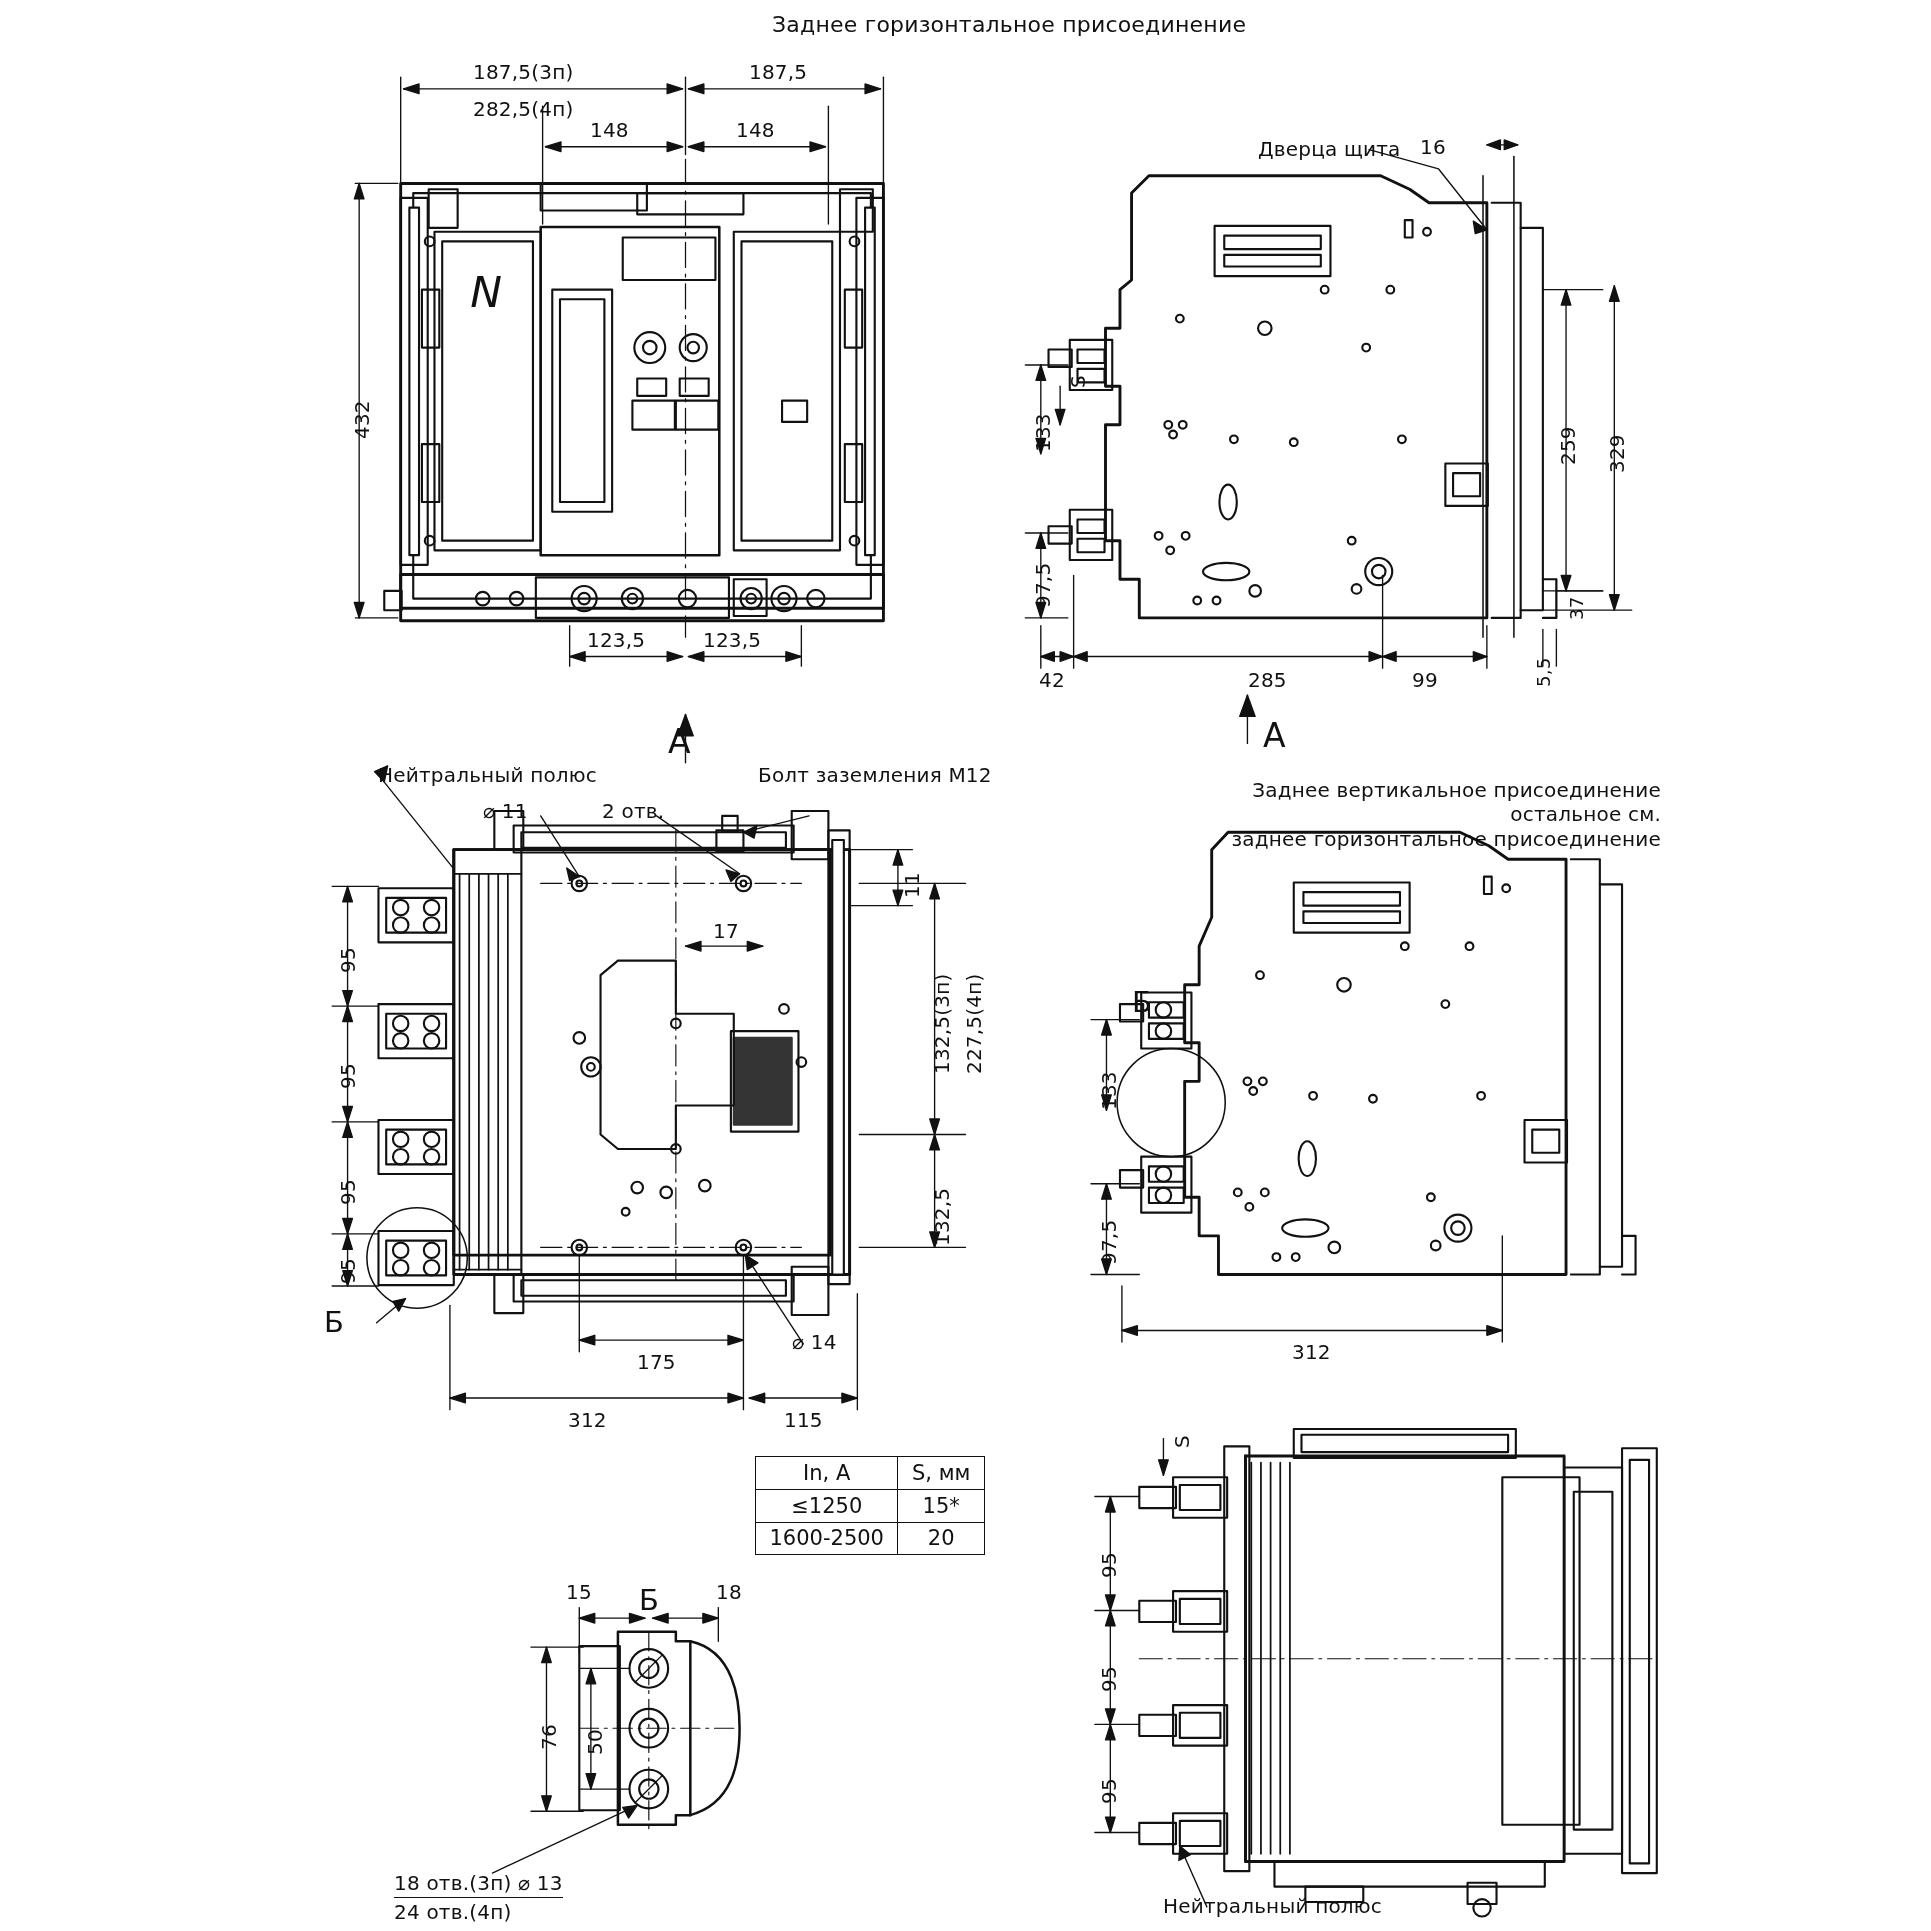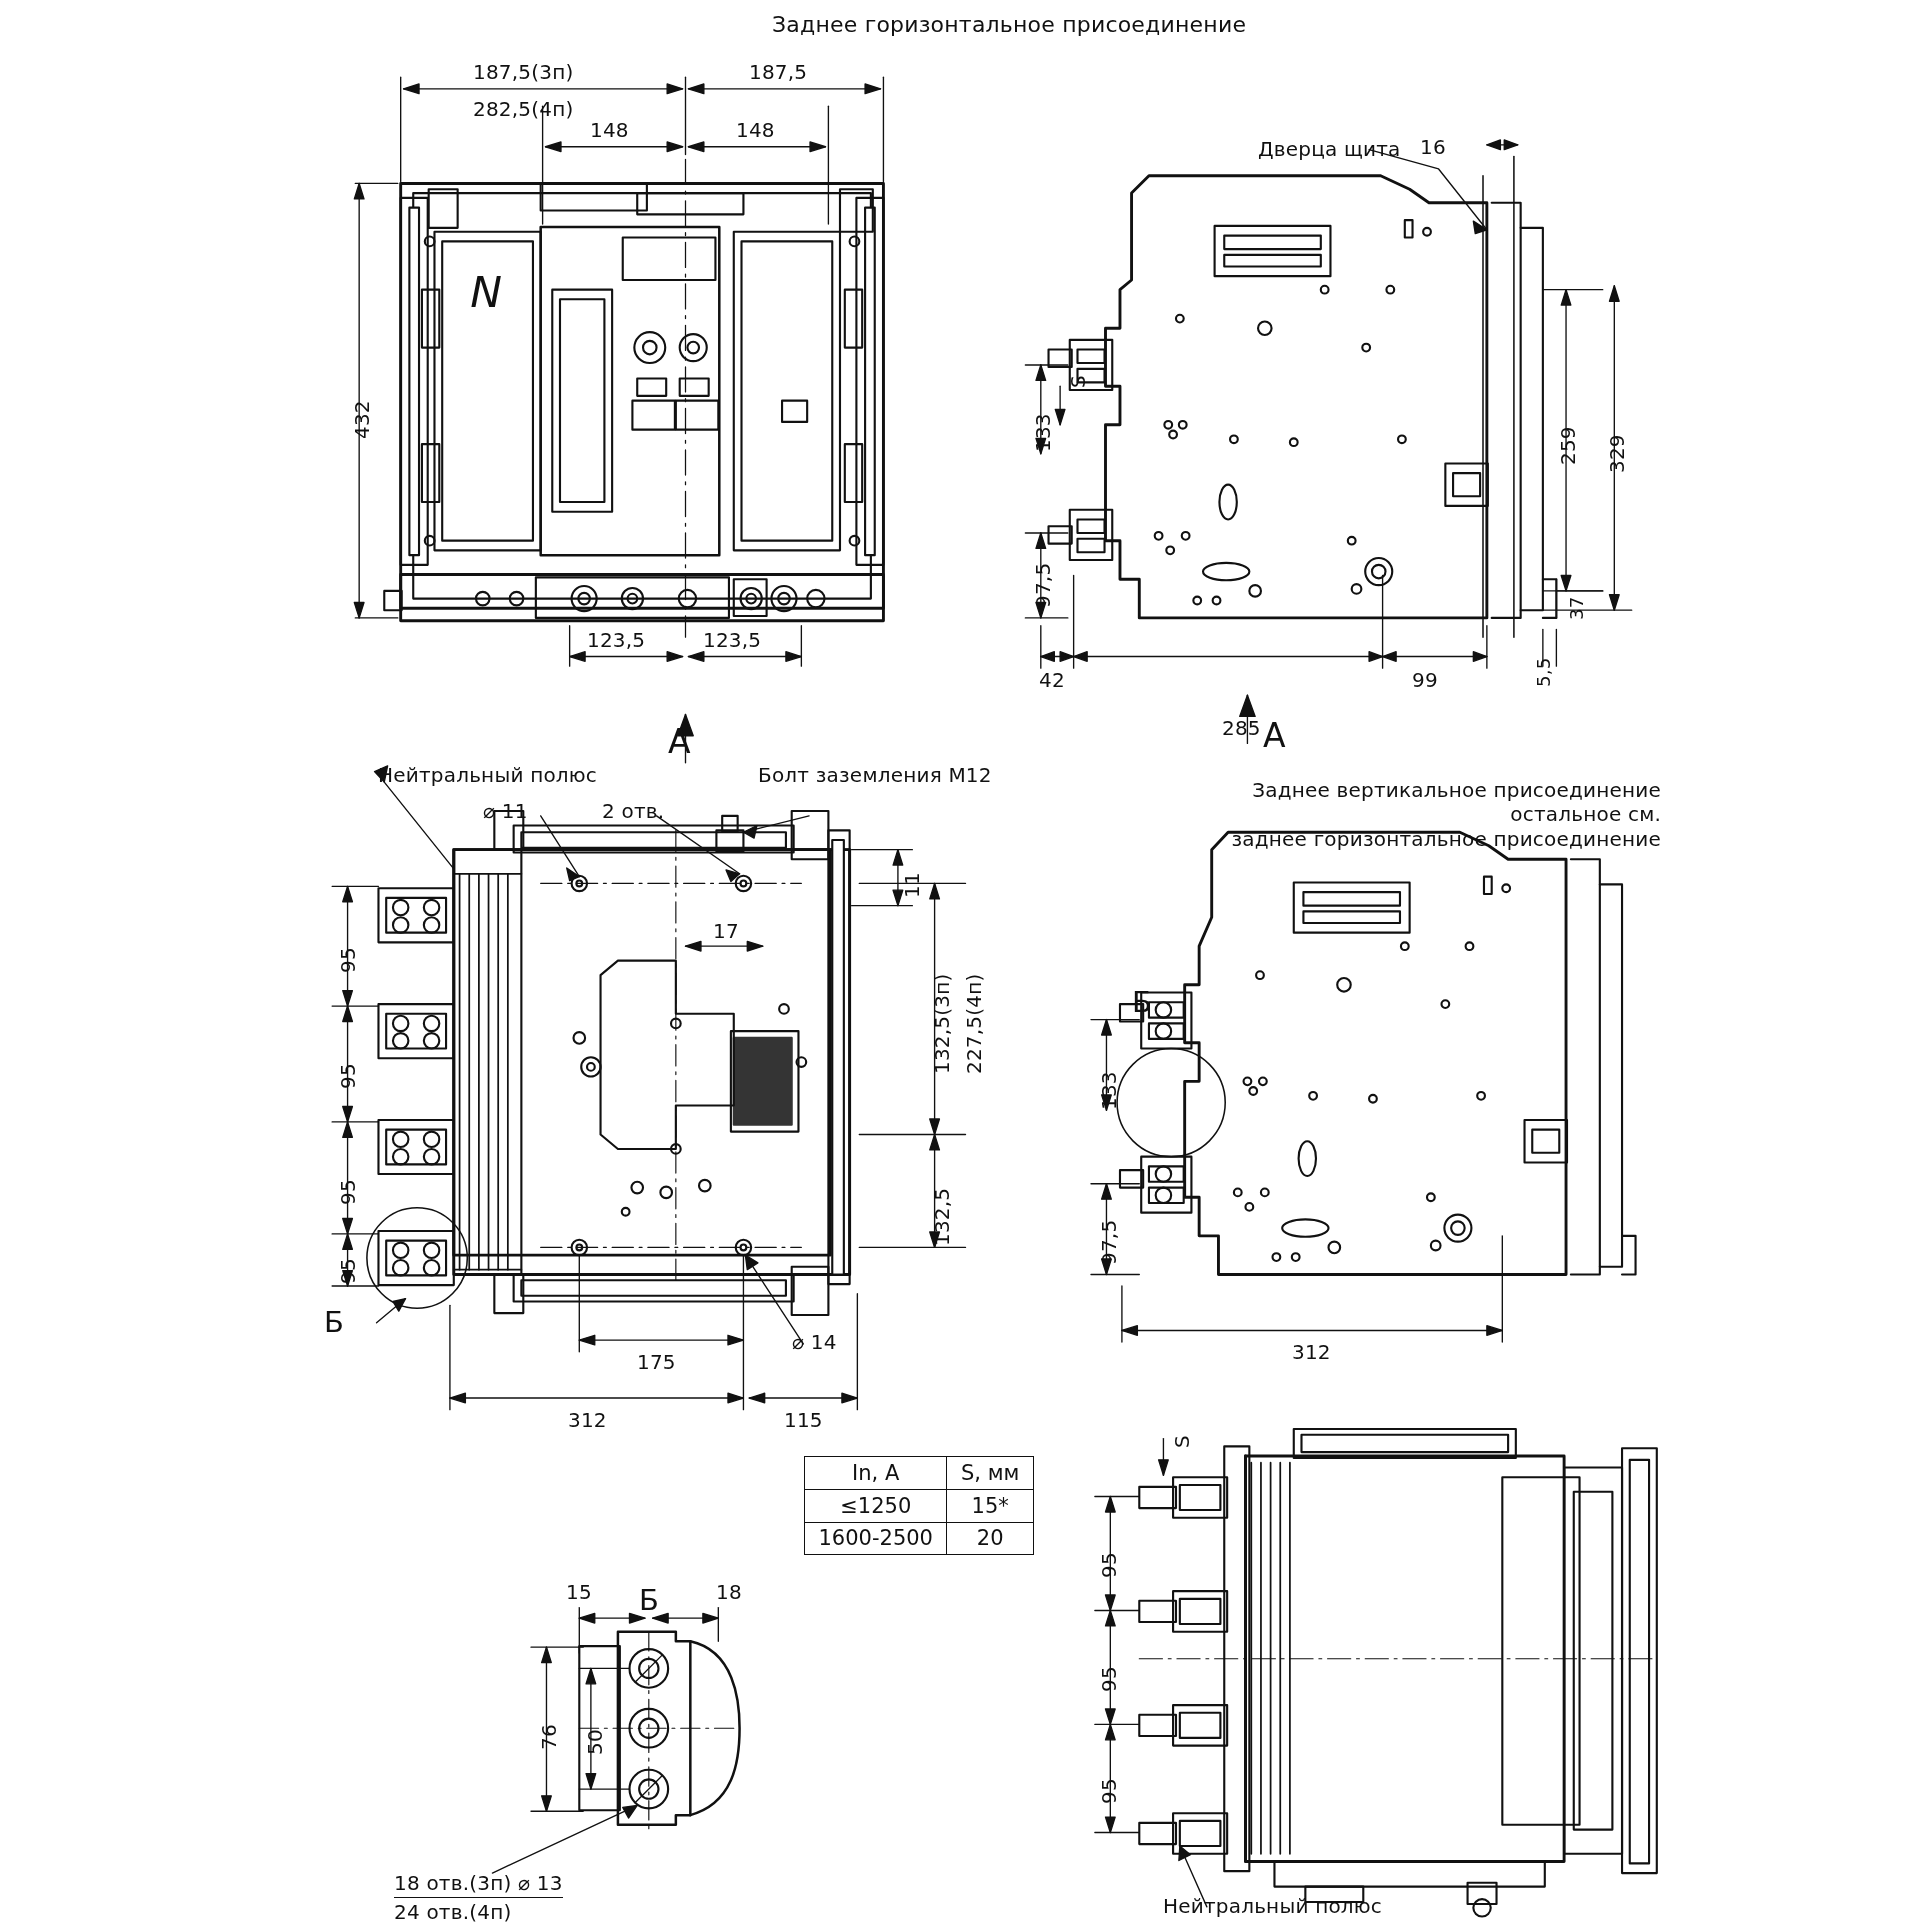--- a/index.html
+++ b/index.html
@@ -594,21 +594,21 @@
 
 <div class="lbl" style="left:1258px;top:137px;">Дверца щита</div>
 <div class="lbl" style="left:1420px;top:135px;">16</div>
 <div class="lbl rot90" style="left:1556px;top:465px;">259</div>
 <div class="lbl rot90" style="left:1605px;top:473px;">329</div>
 <div class="lbl rot90" style="left:1031px;top:452px;">133</div>
 <div class="lbl rot90" style="left:1031px;top:608px;">97,5</div>
 <div class="lbl rot90" style="left:1566px;top:620px;font-size:18.3px;">37</div>
 <div class="lbl rot90" style="left:1533px;top:687px;font-size:18.3px;">5,5</div>
 <div class="lbl" style="left:1039px;top:668px;">42</div>
-<div class="lbl" style="left:1222px;top:668px;margin-top:48px;">285</div>
+<div class="lbl" style="left:1248px;top:668px;">285</div>
 <div class="lbl" style="left:1412px;top:668px;">99</div>
 <div class="lbl rot90" style="left:1066px;top:388px;">S</div>
 <div class="lbl big" style="left:1263px;top:716px;font-size:33px;">А</div>
 
 <div class="lbl ctr" style="left:1120px;top:778px;width:541px;line-height:1.22;">
   <span>Заднее вертикальное присоединение</span><br>
   <span>остальное см.</span><br>
   <span>заднее горизонтальное присоединение</span>
 </div>
 
@@ -643,21 +643,21 @@
 <div class="lbl" style="left:1163px;top:1894px;">Нейтральный полюс</div>
 
 <div class="lbl big" style="left:639px;top:1583px;font-size:29px;">Б</div>
 <div class="lbl" style="left:566px;top:1580px;">15</div>
 <div class="lbl" style="left:716px;top:1580px;">18</div>
 <div class="lbl rot90" style="left:537px;top:1750px;">76</div>
 <div class="lbl rot90" style="left:583px;top:1755px;">50</div>
 <div class="lbl under" style="left:394px;top:1871px;padding-bottom:1.9px;">18 отв.(3п) ⌀ 13</div>
 <div class="lbl" style="left:394px;top:1900px;">24 отв.(4п)</div>
 
-<table class="tbl" style="left:804px;top:1456px;">
+<table class="tbl" style="left:755px;top:1456px;">
   <tbody>
         <tr>
     <th>In, A</th>
     <th>S, мм</th>
   </tr>
   <tr>
     <td>≤1250</td>
     <td>15*</td>
   </tr>
   <tr>

